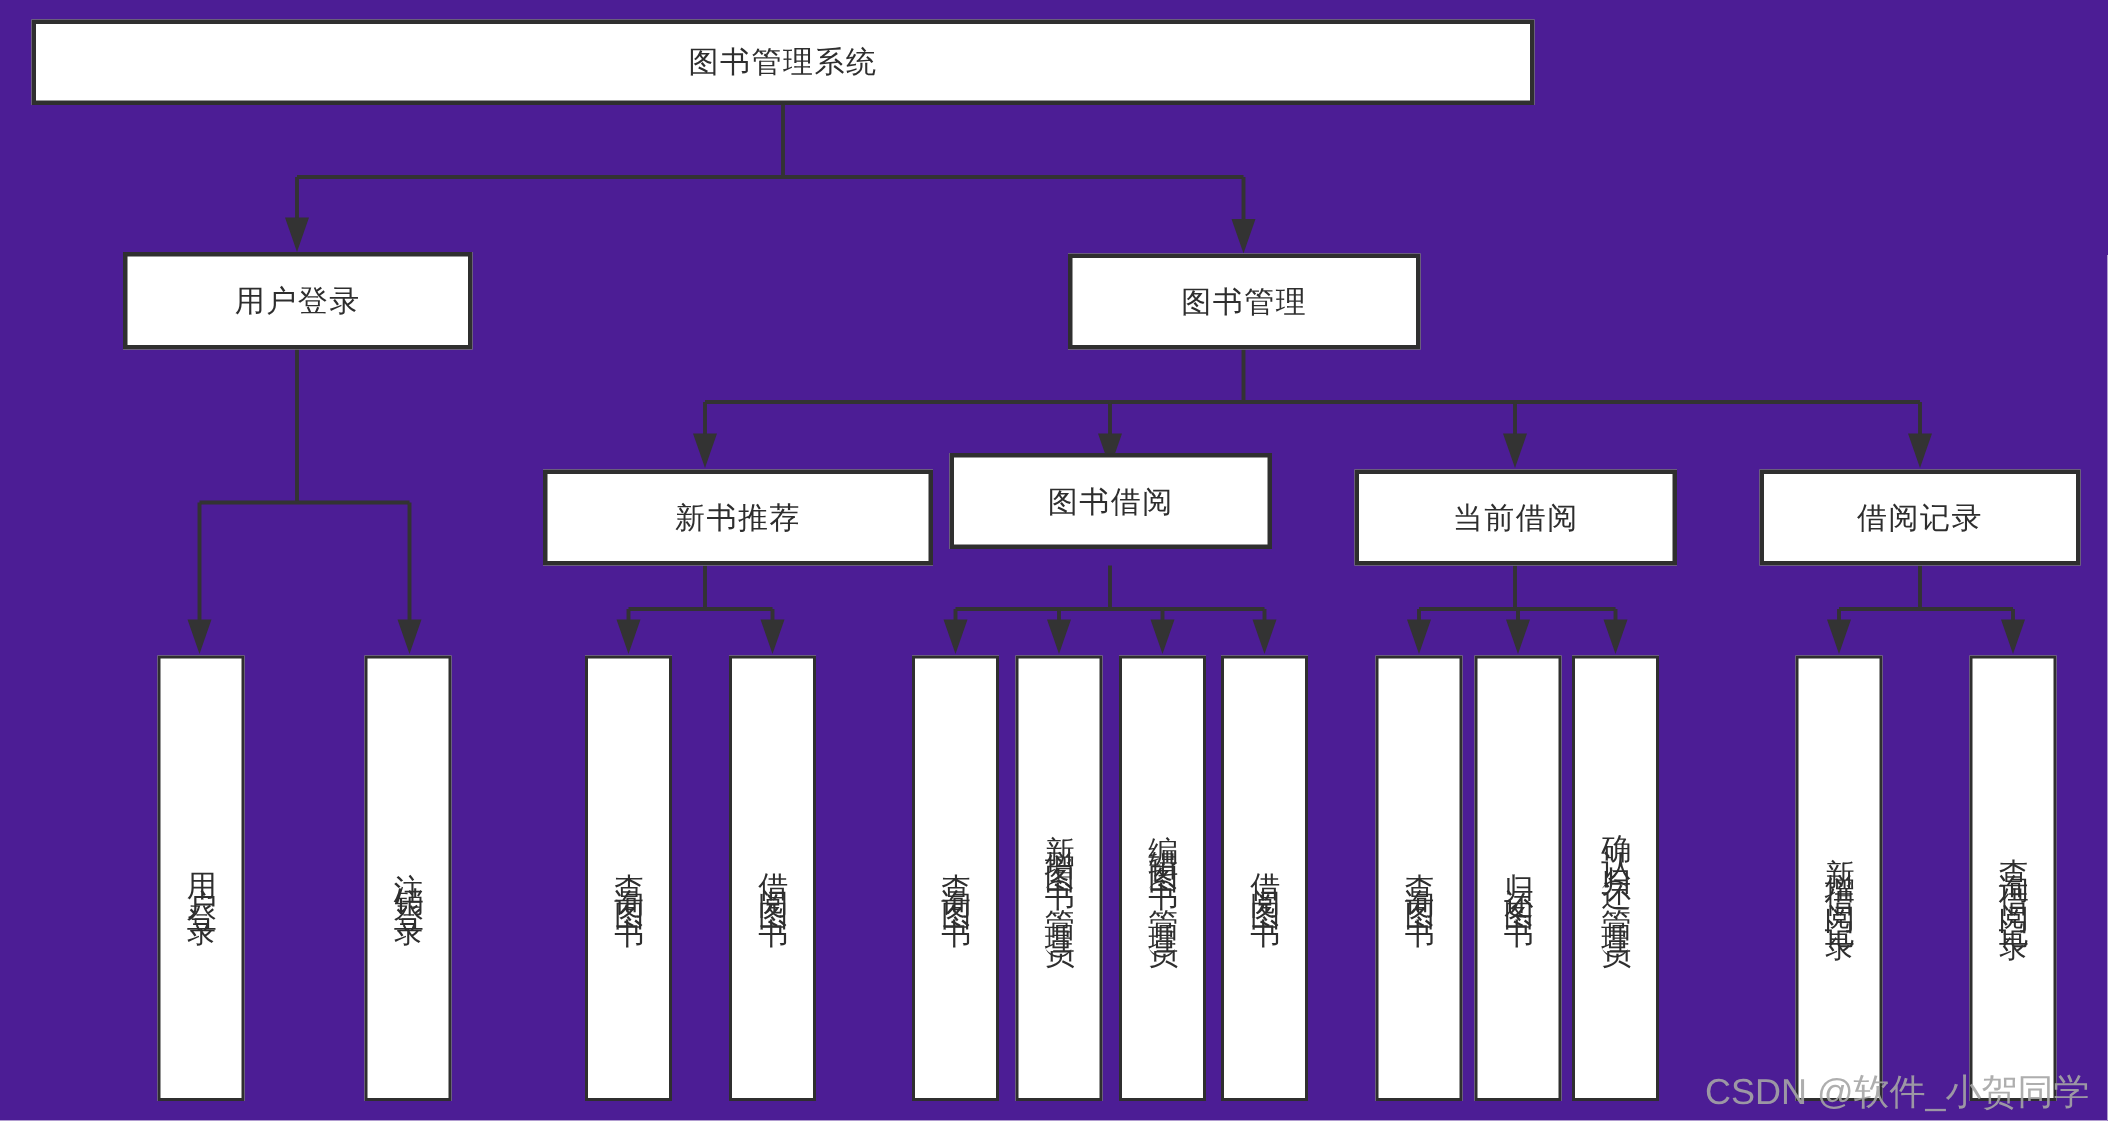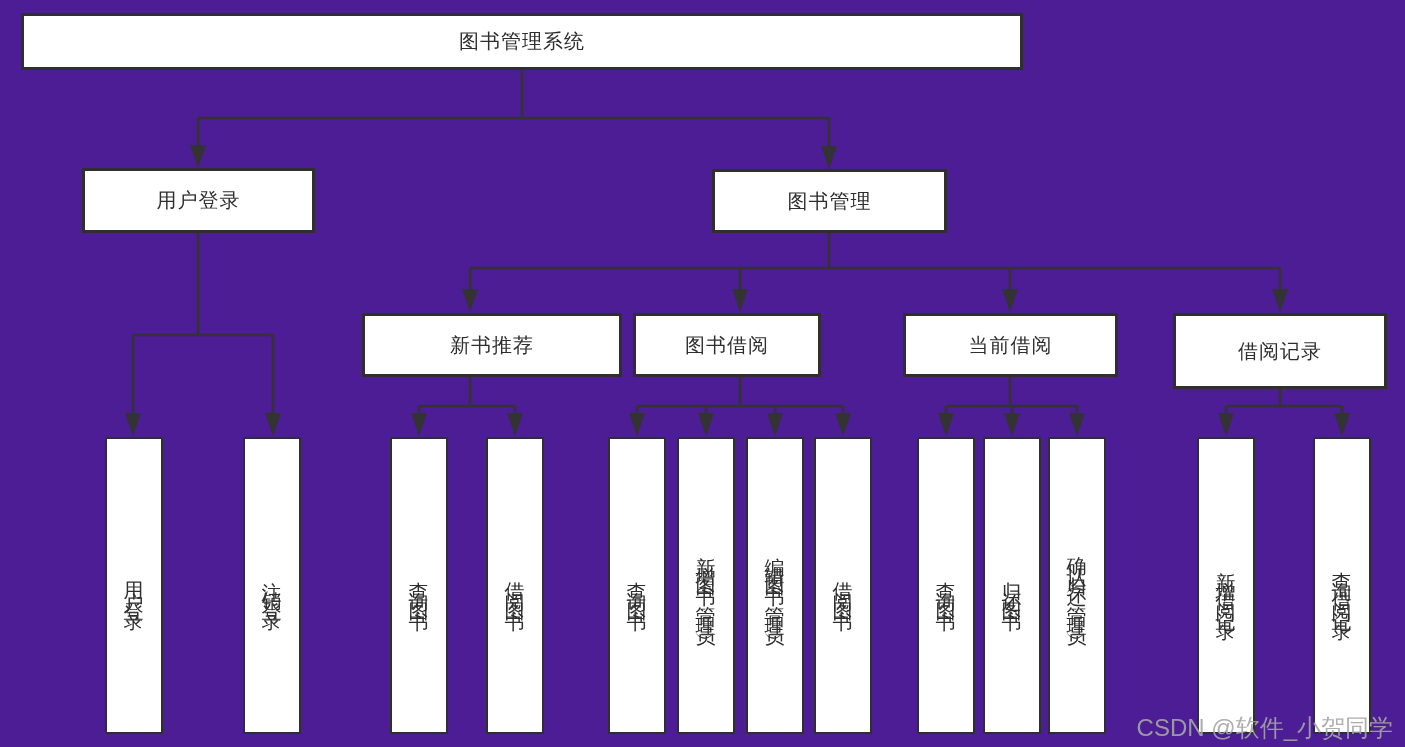--- a/index.html
+++ b/index.html
@@ -144,27 +144,27 @@
   <div class="hbox" style="left:82px; top:168px; width:233px; height:65px;">
     <span class="lbl">用户登录</span>
   </div>
   <div class="hbox" style="left:712px; top:169px; width:235px; height:64px;">
     <span class="lbl">图书管理</span>
   </div>
 
   <div class="hbox" style="left:362px; top:313px; width:260px; height:64px;">
     <span class="lbl">新书推荐</span>
   </div>
-  <div class="hbox" style="left:633px; top:313px; width:188px; height:64px;text-align:right;">
+  <div class="hbox" style="left:633px; top:302px; width:215px; height:64px;text-align:right;">
     <span class="lbl">图书借阅</span>
   </div>
   <div class="hbox" style="left:903px; top:313px; width:215px; height:64px;font-family:Liberation Serif, serif;">
     <span class="lbl">当前借阅</span>
   </div>
-  <div class="hbox" style="left:1173px; top:313px; width:214px; height:76px;">
+  <div class="hbox" style="left:1173px; top:313px; width:214px; height:64px;">
     <span class="lbl">借阅记录</span>
   </div>
 
   <div class="vbox" style="left:105px;">
     <span class="vtext">用户登录</span>
   </div>
   <div class="vbox" style="left:243px;">
     <span class="vtext">注销登录</span>
   </div>
   <div class="vbox" style="left:390px;">

